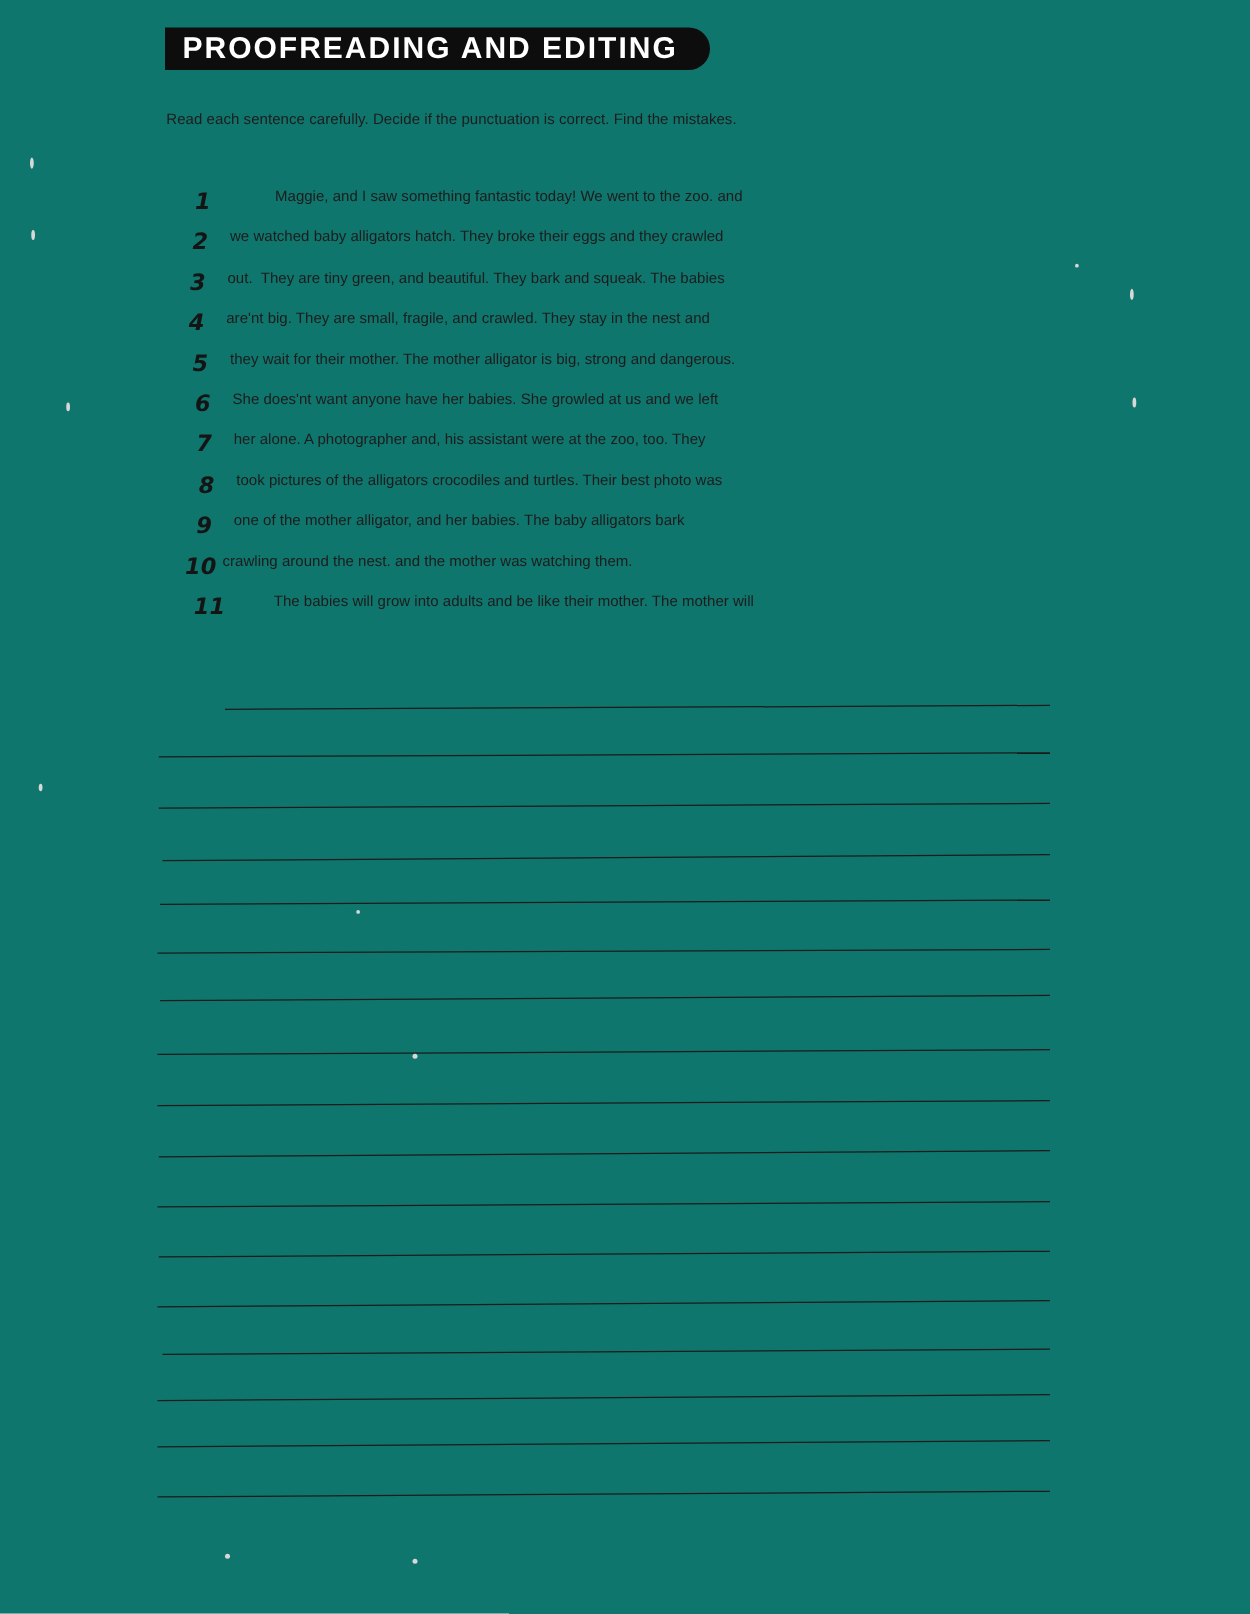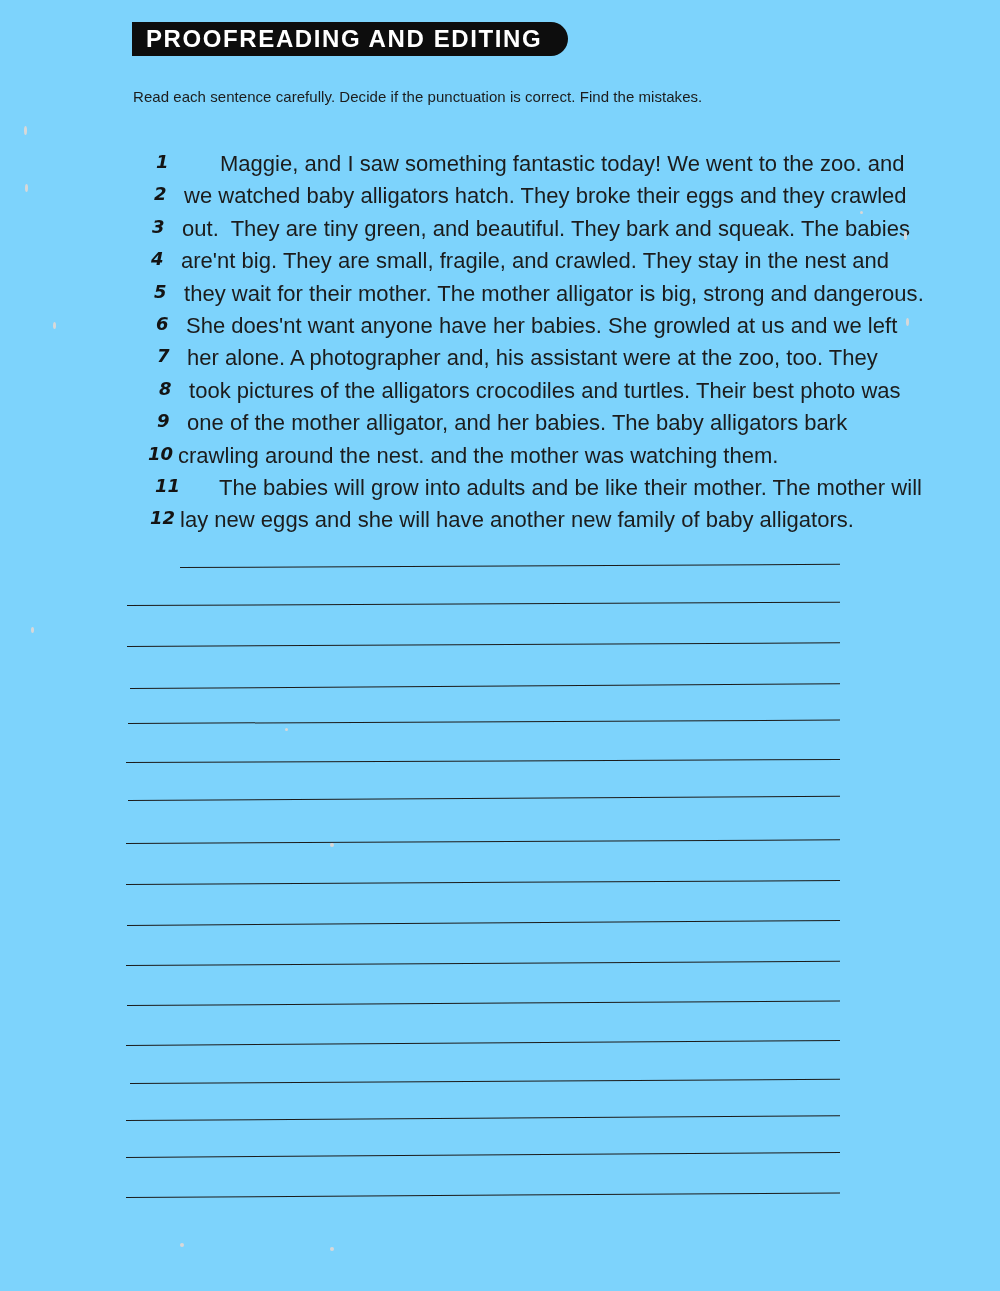--- a/index.html
+++ b/index.html
@@ -4,21 +4,21 @@
 <style>
   html, body {
     margin: 0;
     padding: 0;
     background: #ffffff;
   }
   .page {
     position: relative;
     width: 1000px;
     height: 1291px;
-    background: #7dd3fc;
+    background: #0f766e;
     overflow: hidden;
     font-family: "Liberation Sans", sans-serif;
     color: #1a1a1a;
   }
 
   
   .banner {
     position: absolute;
     left: 132px;
     top: 22px;
@@ -37,21 +37,21 @@
     letter-spacing: 1.6px;
     white-space: nowrap;
     line-height: 1;
   }
 
   
   .instructions {
     position: absolute;
     left: 133px;
     top: 88px;
-    font-size: 15px;
+    font-size: 12px;
     letter-spacing: 0.05px;
     color: #1c1c1c;
     white-space: nowrap;
   }
 
   
   .passage {
     position: absolute;
     left: 148px;
     top: 150px;
@@ -83,21 +83,21 @@
   .p-line:nth-child(5) .p-num { padding-left: 6px; }
   .p-line:nth-child(6) .p-num { padding-left: 8px; }
   .p-line:nth-child(7) .p-num { padding-left: 9px; }
   .p-line:nth-child(8) .p-num { padding-left: 11px; }
   .p-line:nth-child(9) .p-num { padding-left: 9px; }
   .p-line:nth-child(10) .p-num { padding-left: 0px; }
   .p-line:nth-child(11) .p-num { padding-left: 7px; font-style: italic; }
   .p-line:nth-child(12) .p-num { padding-left: 2px; }
 
   .p-text {
-    font-size: 22px;
+    font-size: 12px;
     color: #1c1c1c;
     line-height: 1.3;
     white-space: pre;
     letter-spacing: 0.02px;
   }
   .p-text.indent { padding-left: 34px; }
 
   
   .rules { position: absolute; left: 0; top: 0; width: 1000px; height: 1291px; }
   .rule {
@@ -162,24 +162,20 @@
         <span class="p-num">9</span>
         <span class="p-text">one of the mother alligator, and her babies. The baby alligators bark</span>
       </div>
       <div class="p-line">
         <span class="p-num">10</span>
         <span class="p-text">crawling around the nest. and the mother was watching them.</span>
       </div>
       <div class="p-line">
         <span class="p-num">11</span>
         <span class="p-text indent">The babies will grow into adults and be like their mother. The mother will</span>
-      </div>
-      <div class="p-line">
-        <span class="p-num">12</span>
-        <span class="p-text">lay new eggs and she will have another new family of baby alligators.</span>
       </div>
     </div>
 
   <div class="rules">
       <div class="rule" style="left: 180px; top: 567px; width: 660px; transform: rotate(-0.28deg);"></div>
       <div class="rule" style="left: 127px; top: 605px; width: 713px; transform: rotate(-0.26deg);"></div>
       <div class="rule" style="left: 127px; top: 646px; width: 713px; transform: rotate(-0.3deg);"></div>
       <div class="rule" style="left: 130px; top: 688px; width: 710px; transform: rotate(-0.38deg);"></div>
       <div class="rule" style="left: 128px; top: 723px; width: 712px; transform: rotate(-0.28deg);"></div>
       <div class="rule" style="left: 126px; top: 762px; width: 714px; transform: rotate(-0.24deg);"></div>

